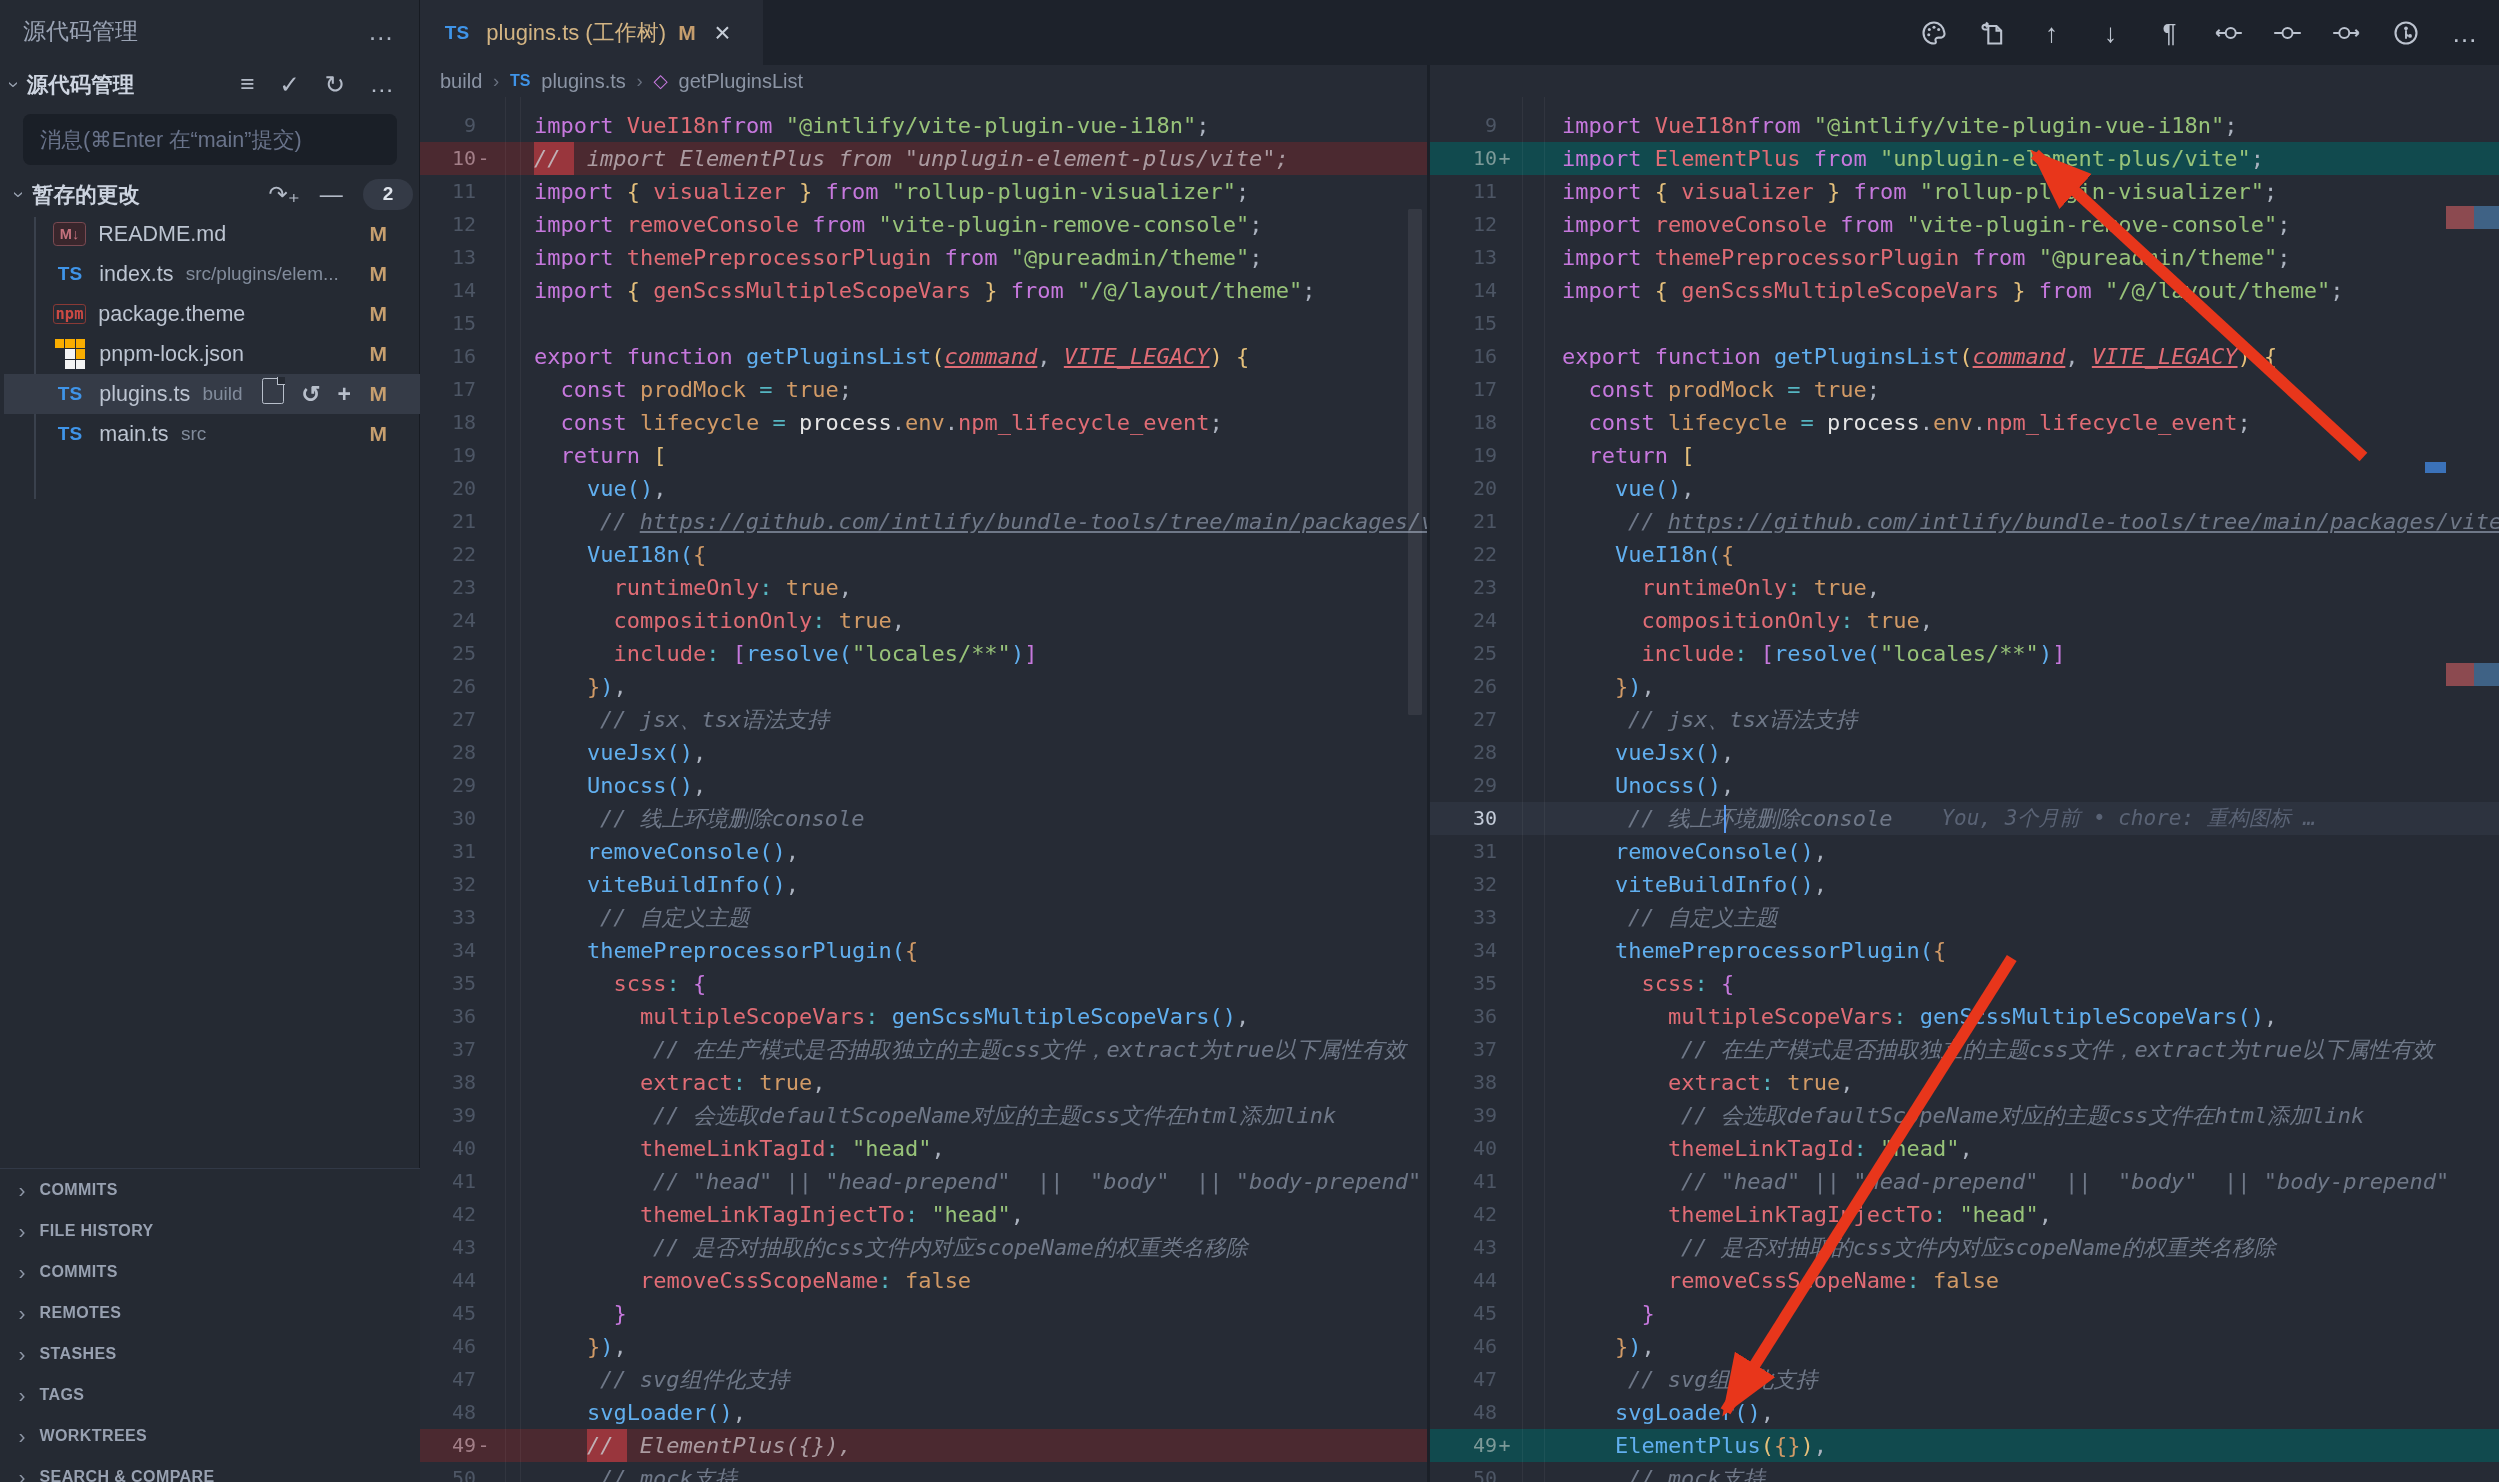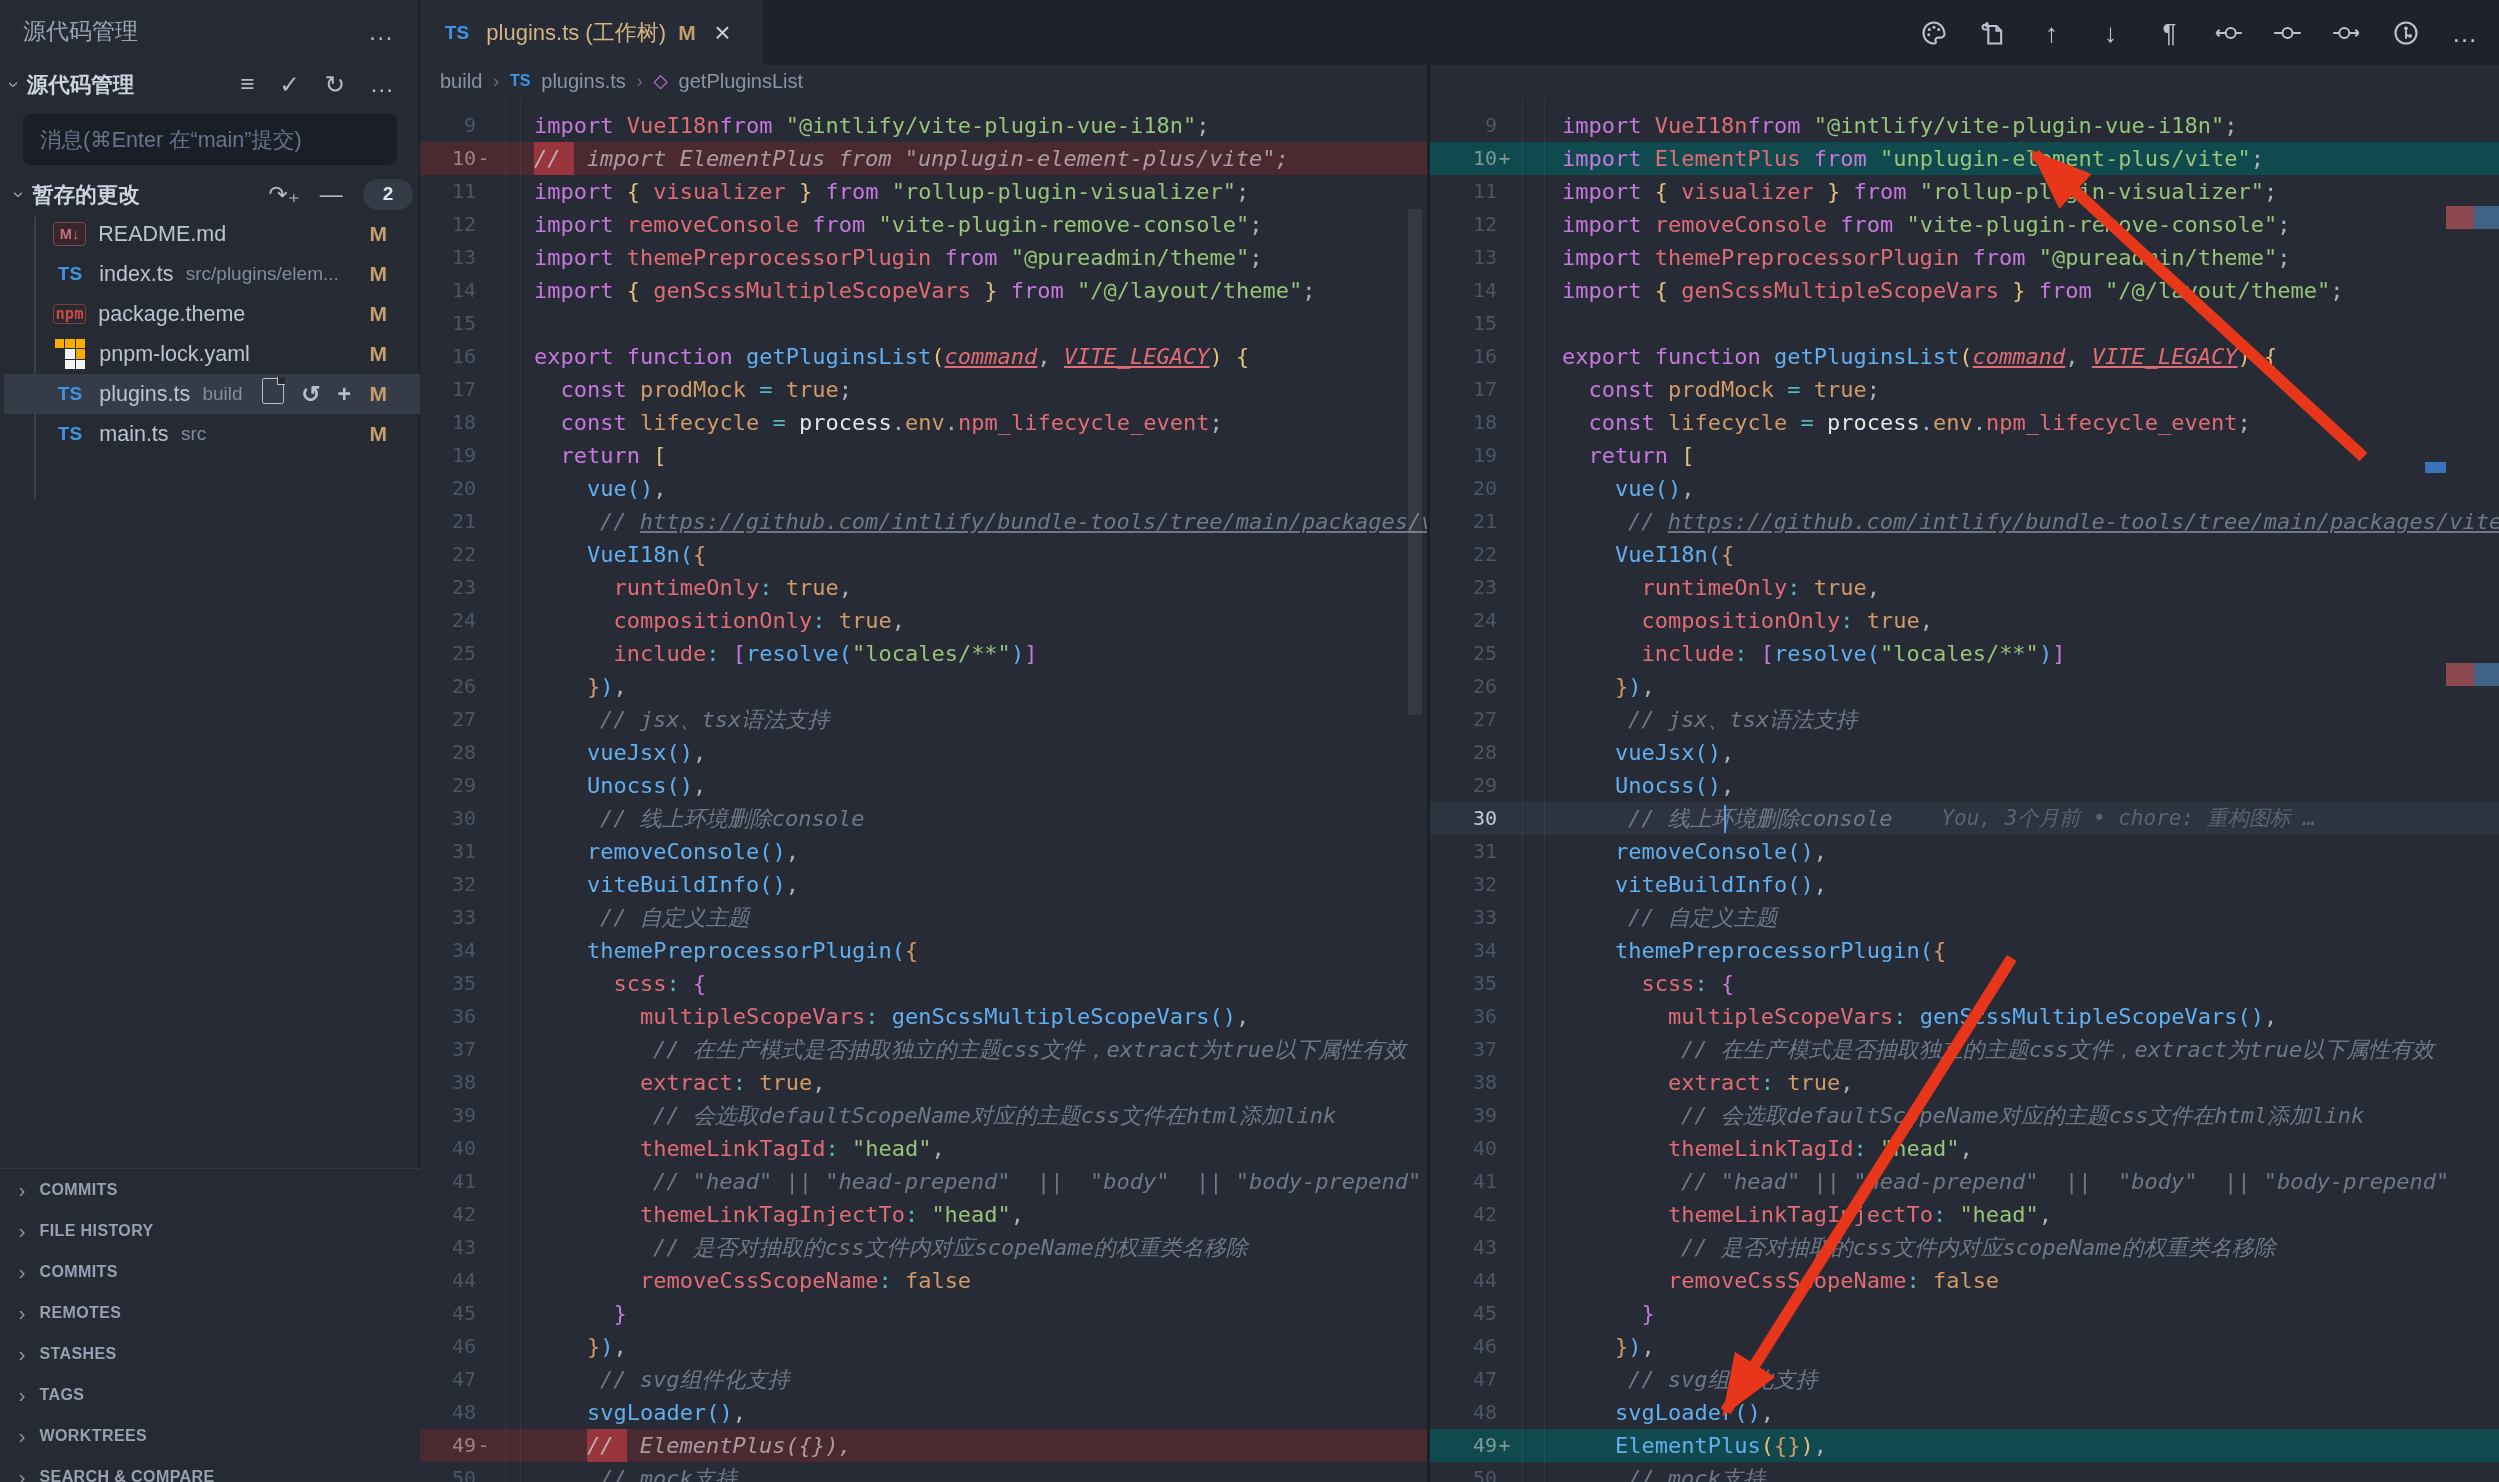--- a/index.html
+++ b/index.html
@@ -155,21 +155,21 @@
               <i style="background: rgb(249, 173, 0);"></i>
               <i style="background: rgb(249, 173, 0);"></i>
               <i style="background: transparent;"></i>
               <i style="background: rgb(244, 244, 244);"></i>
               <i style="background: rgb(249, 173, 0);"></i>
               <i style="background: transparent;"></i>
               <i style="background: rgb(244, 244, 244);"></i>
               <i style="background: rgb(244, 244, 244);"></i>
             </span>
           </span>
-          <span class="fname">pnpm-lock.yaml</span>
+          <span class="fname">pnpm-lock.json</span>
           <span class="fbadge" style="margin-left: auto;"><span>M</span></span>
         </div>
         <div class="scm-row scm-file selected">
           <span class="fi fi-ts">TS</span>
           <span class="fname">plugins.ts</span>
           <span class="fdesc">build</span>
           <span class="fbadge" style="display: flex; align-items: center; gap: 18.5px; margin-left: auto;">
             <span class="row-actions">
               <span><span class="doc-ic"></span></span>
               <span>↺</span>

